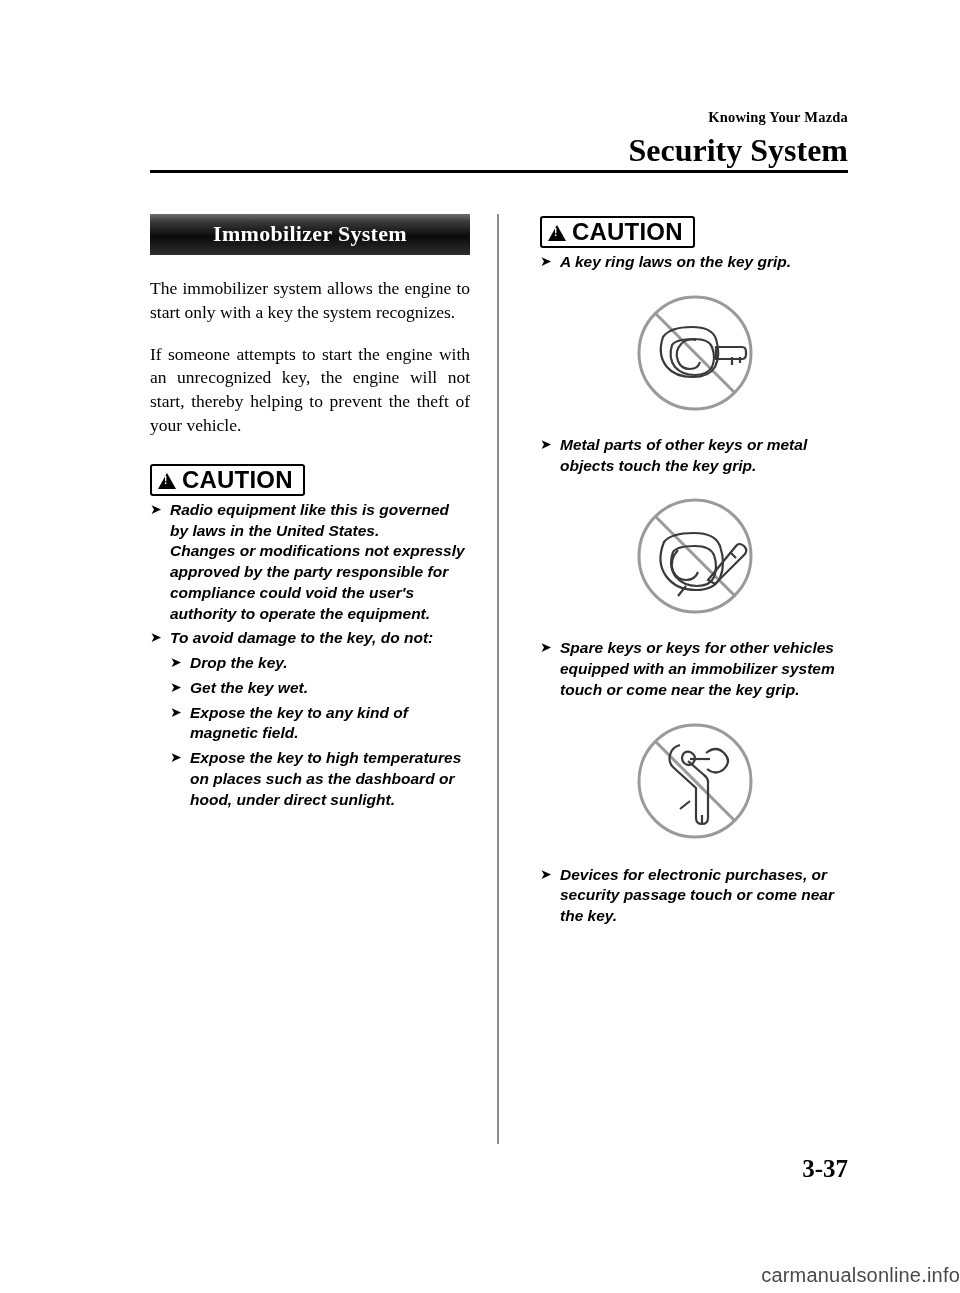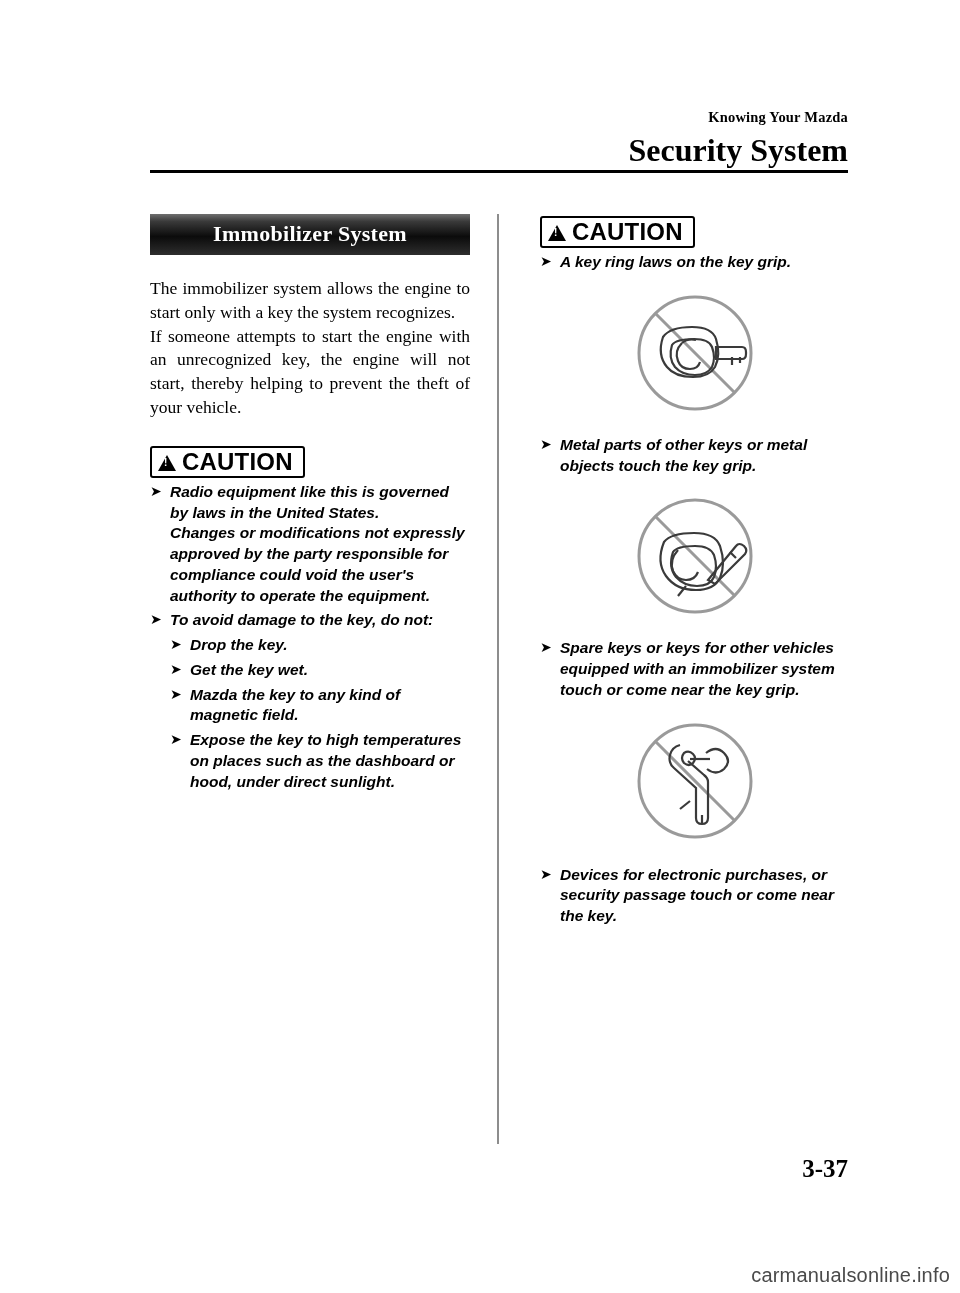--- a/index.html
+++ b/index.html
@@ -86,20 +86,21 @@
     font-size: 22px;
     padding: 7px 0 8px 0;
     letter-spacing: 0.3px;
   }
 
   
   .body-p {
     font-family: "Liberation Serif", serif;
     font-size: 17.5px;
     line-height: 1.36;
+    margin-top: 18px;
     text-align: justify;
     text-justify: inter-word;
   }
   .body-p.first { margin-top: 22px; }
 
   
   .caution-head {
     display: inline-flex;
     align-items: center;
     border: 2px solid #000;
@@ -202,21 +203,21 @@
   .page-number {
     position: absolute;
     right: 112px;
     top: 1155px;
     font-family: "Liberation Serif", serif;
     font-weight: bold;
     font-size: 25px;
   }
   .watermark {
     position: absolute;
-    right: 10px;
+    right: 0;
     bottom: 6px;
     font-family: "Liberation Sans", sans-serif;
     font-size: 20px;
     color: #4a4a4a;
     letter-spacing: 0.2px;
   }
 </style>
 </head>
 <body>
 
@@ -255,21 +256,21 @@
           <li>
             <span class="arrow">➤</span>
             <span>Drop the key.</span>
           </li>
           <li>
             <span class="arrow">➤</span>
             <span>Get the key wet.</span>
           </li>
           <li>
             <span class="arrow">➤</span>
-            <span>Mazda the key to any kind of magnetic field.</span>
+            <span>Expose the key to any kind of magnetic field.</span>
           </li>
           <li>
             <span class="arrow">➤</span>
             <span>Expose the key to high temperatures on places such as the dashboard or hood, under direct sunlight.</span>
           </li>
         </ul>
       </li>
     </ul>
 
   </div>

